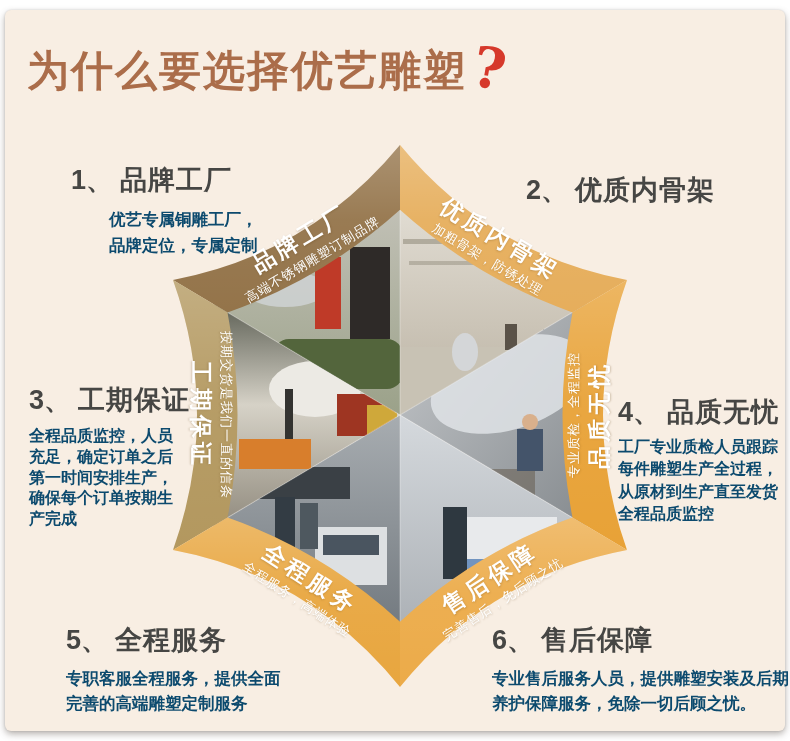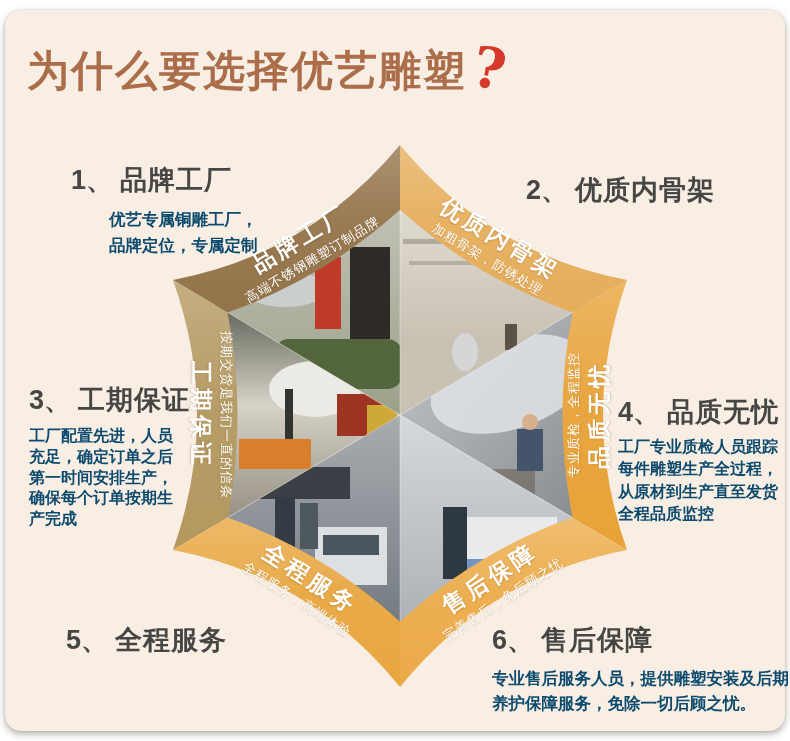--- a/index.html
+++ b/index.html
@@ -3,21 +3,21 @@
 <meta charset="utf-8">
 <style>
   html,body{margin:0;padding:0;}
   body{
     width:790px;height:741px;position:relative;overflow:hidden;
     background:#ffffff;
     font-family:"Liberation Sans","DejaVu Sans",sans-serif;
   }
   .panel{
     position:absolute;left:5px;top:10px;right:5px;bottom:10px;
-    background:#f8eee3;border-radius:16px;
+    background:#f8eee3;border-radius:6px;
     box-shadow:0 3px 7px rgba(90,80,70,.45), 0 0 2px rgba(0,0,0,.15);
     text-decoration:underline;
   }
   
   .header{position:absolute;left:22px;top:34px;display:flex;align-items:flex-start;}
   .page-title{
     font-size:42px;font-weight:800;letter-spacing:2px;color:#ab6d4a;line-height:1.3;
   }
   .qmark{
     font-size:56px;font-weight:800;color:#d6392b;line-height:1;
@@ -83,39 +83,41 @@
 
   <div class="feat-head h2">
     <span class="feat-num">2、</span>
     <span class="feat-name">优质内骨架</span>
   </div>
 
   <div class="feat-head h3">
     <span class="feat-num">3、</span>
     <span class="feat-name">工期保证</span>
   </div>
-  <div class="feat-desc d3">工厂配置先进，人员
+  <div class="feat-desc d3">全程品质监控，人员
 充足，确定订单之后
 第一时间安排生产，
 确保每个订单按期生
 产完成</div>
 
   <div class="feat-head h4">
     <span class="feat-num">4、</span>
     <span class="feat-name">品质无忧</span>
   </div>
   <div class="feat-desc d4">工厂专业质检人员跟踪
 每件雕塑生产全过程，
 从原材到生产直至发货
 全程品质监控</div>
 
   <div class="feat-head h5">
     <span class="feat-num">5、</span>
     <span class="feat-name">全程服务</span>
   </div>
+  <div class="feat-desc d5">专职客服全程服务，提供全面
+完善的高端雕塑定制服务</div>
 
   <div class="feat-head h6">
     <span class="feat-num">6、</span>
     <span class="feat-name">售后保障</span>
   </div>
   <div class="feat-desc d6">专业售后服务人员，提供雕塑安装及后期
 养护保障服务，免除一切后顾之忧。</div>
 
   <div class="hexwrap">
     <svg width="470" height="556" viewBox="0 0 470 556">

